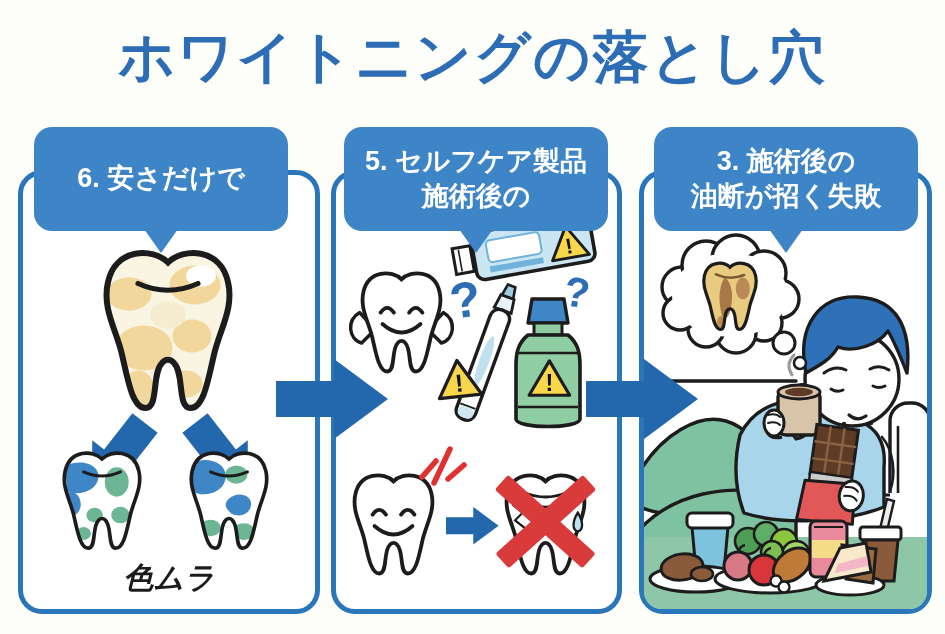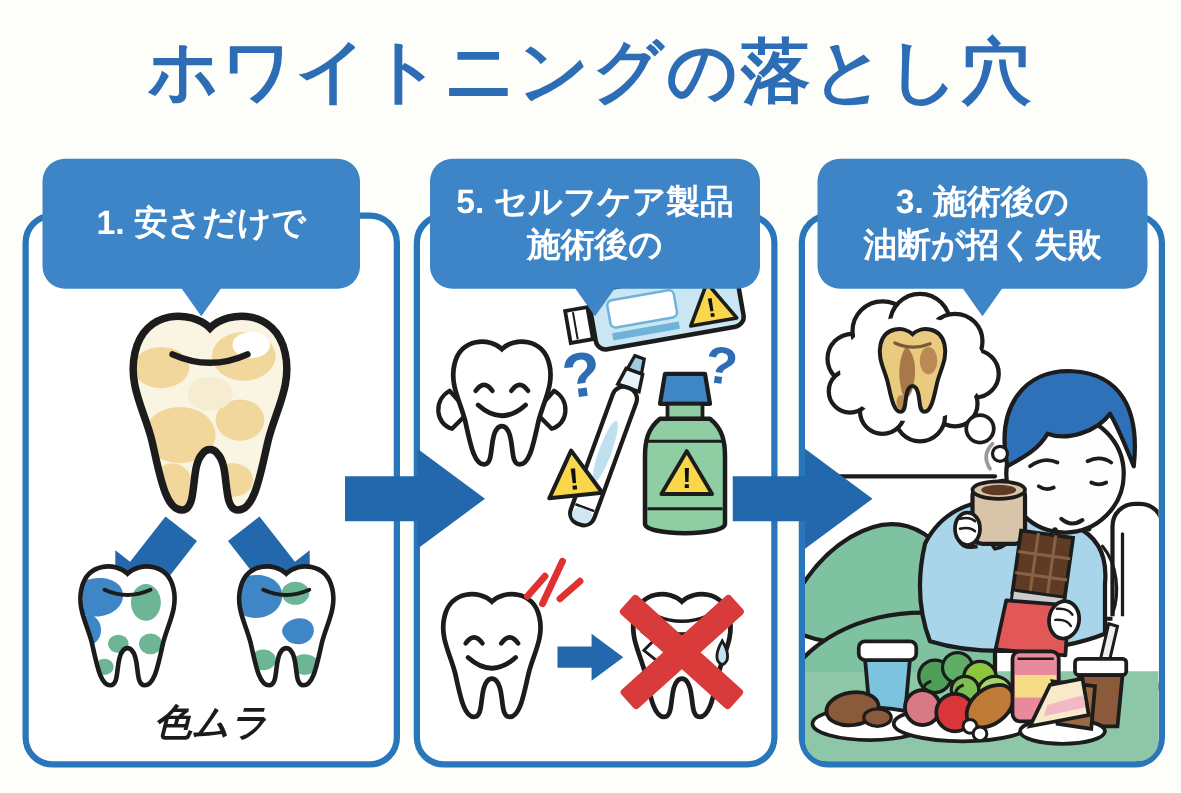--- a/index.html
+++ b/index.html
@@ -330,21 +330,21 @@
             <path d="M50 13 C40 3 15 3 10 26 C6 43 15 57 19 73 C23 90 26 110 35 110 C44 110 39 87 46 80 C48 77 52 77 54 80 C61 87 56 110 65 110 C74 110 77 90 81 73 C85 57 94 43 90 26 C85 3 60 3 50 13 Z" fill="none" stroke="#1c1c1c" stroke-width="5"></path>
           </g>
           <circle cx="140" cy="168" r="11" fill="#fff" stroke="#1c1c1c" stroke-width="3"></circle>
           <circle cx="156" cy="188" r="6" fill="#fff" stroke="#1c1c1c" stroke-width="2.6"></circle>
         </g>
       </svg>
     </div>
   </section>
 
   <div class="bubble bubble-1">
-    <div>1. 安さだけで</div>
+    <div>6. 安さだけで</div>
   </div>
   <div class="bubble bubble-2">
     <div>5. セルフケア製品</div>
     <div>施術後の</div>
   </div>
   <div class="bubble bubble-3">
     <div>3. 施術後の</div>
     <div>油断が招く失敗</div>
   </div>
 

